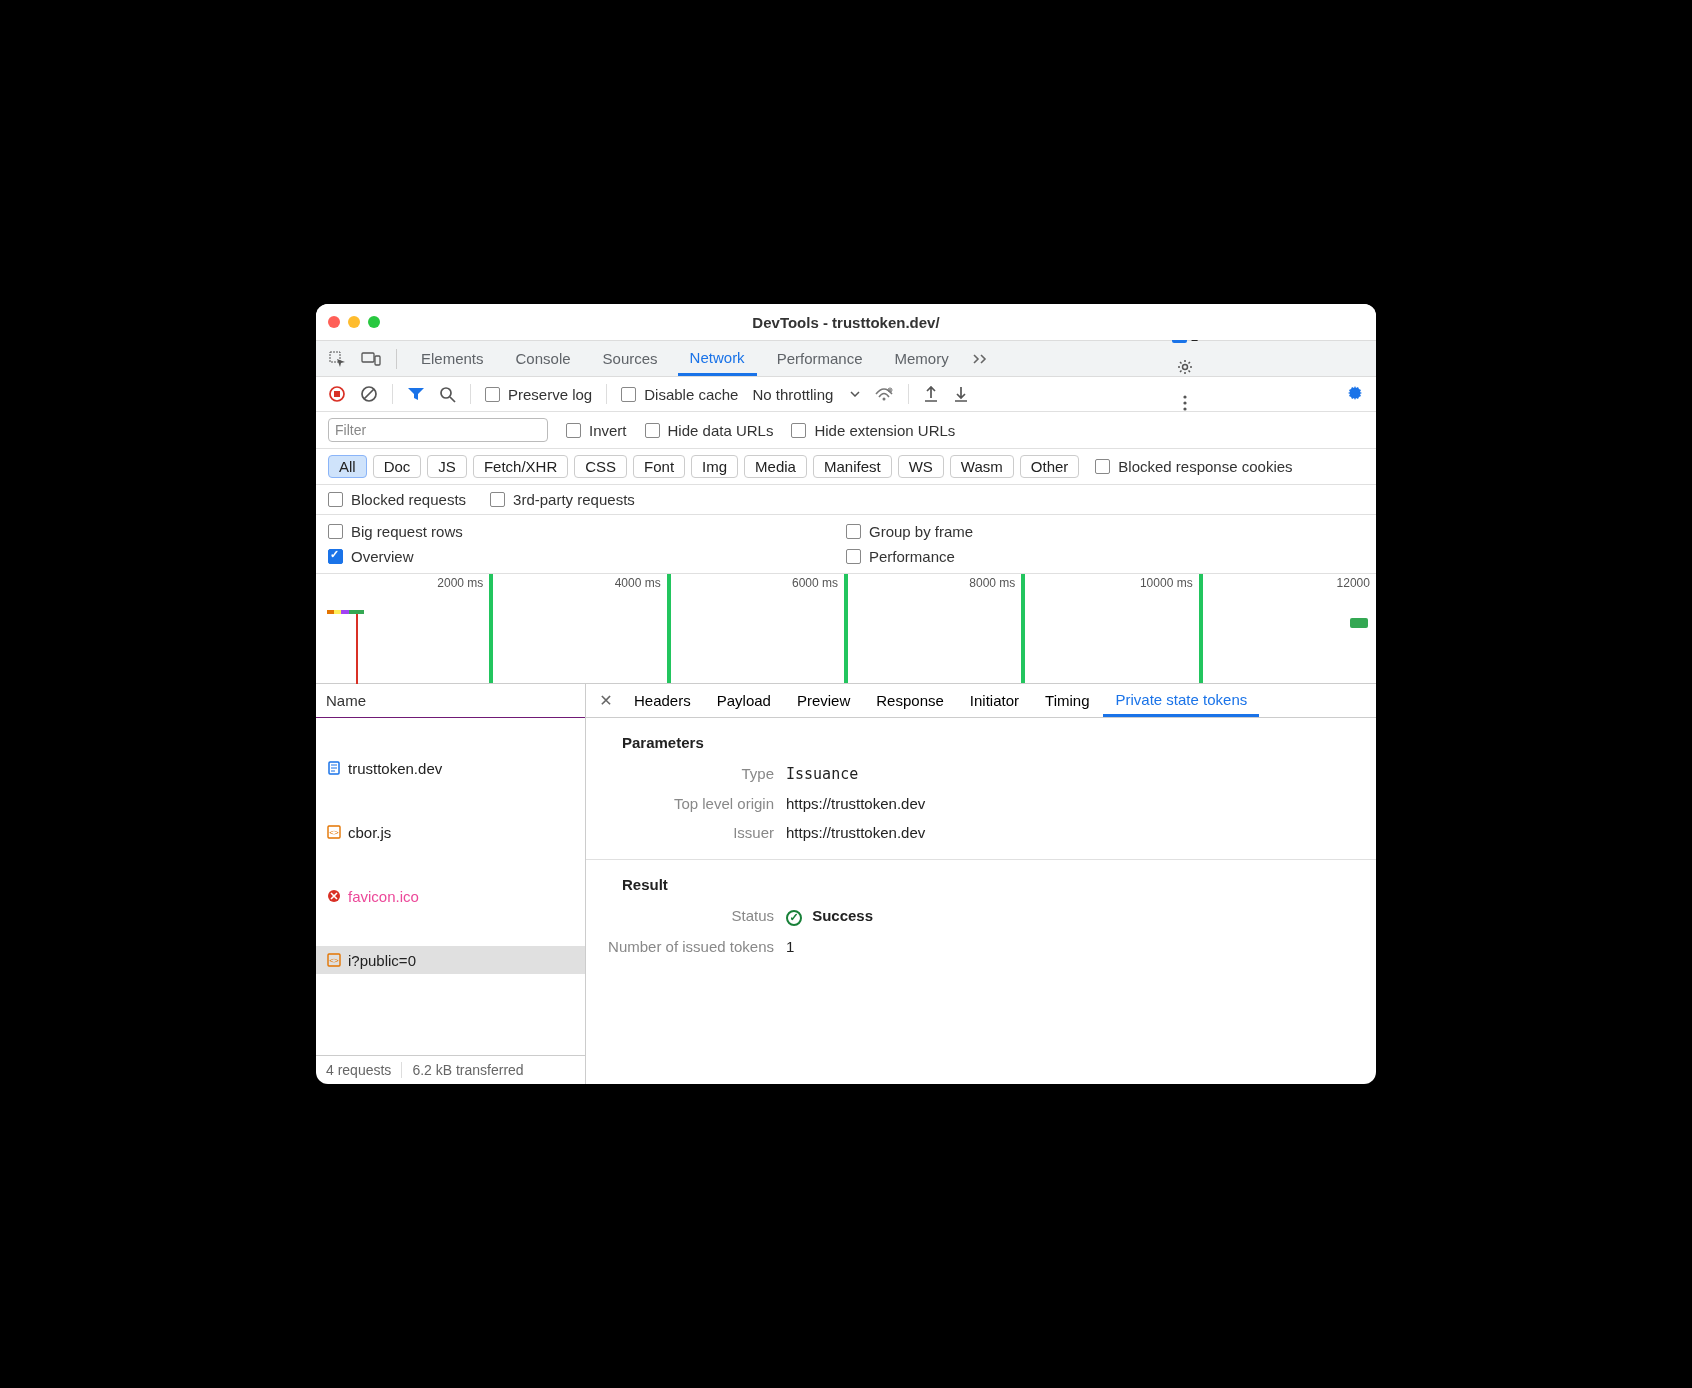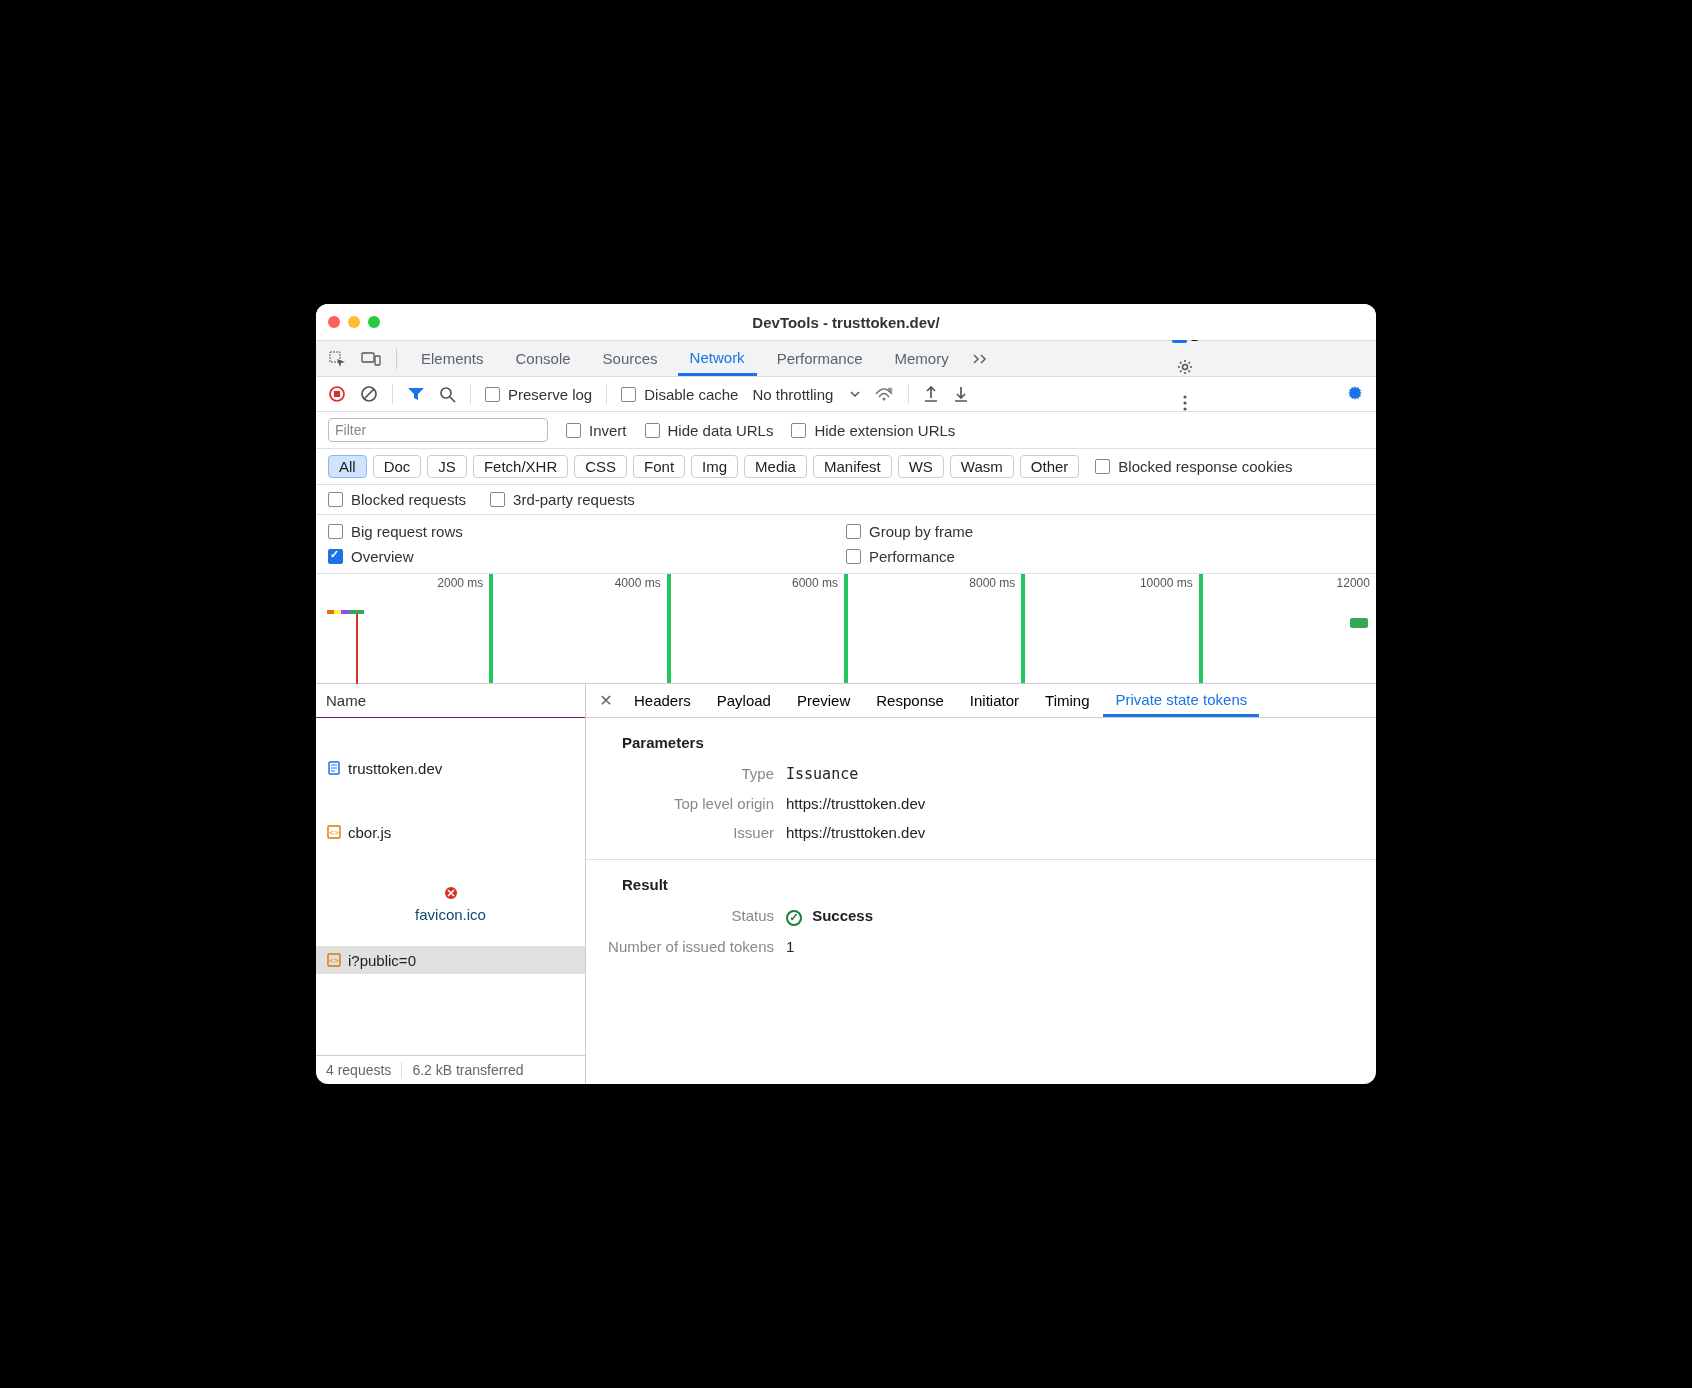--- a/index.html
+++ b/index.html
@@ -115,21 +115,21 @@
   .timeline .seg1 { position:absolute; top:36px; left:1%; width:3.5%; height:4px; display:flex;}
   .seg1 span{flex:1;}
   .timeline .pill { position:absolute; right:8px; top:44px; width:18px; height:10px; background:#34a853; border-radius:2px;}
 
   
   .split { display:flex; height: 400px; }
   .left { width: 270px; border-right:1px solid #ccc; display:flex; flex-direction:column;}
   .left .hdr { height:34px; display:flex; align-items:center; padding:0 10px; border-bottom:1px solid #701a75; font-size:15px; color:#333;}
   .req { display:flex; align-items:center; gap:6px; padding:4px 10px; font-size:15px; height:28px; cursor:pointer;margin-top:36px;}
   .req.sel { background:#e0e0e0;}
-  .req.err { color:#0c4a6e;flex-direction:column;}
+  .req.err { color:#ec4899;}
   .req .ic { width:16px; height:16px; display:flex; align-items:center; justify-content:center; font-size:11px;}
   .left .footer { margin-top:auto; border-top:1px solid #ccc; padding:6px 10px; font-size:14px; color:#666; display:flex; gap:4px;}
   .footer .div{ border-left:1px solid #ddd; padding-left:10px; margin-left:6px;}
 
   .right { flex:1; display:flex; flex-direction:column; overflow:auto;}
   .dtabs { display:flex; align-items:center; height:34px; border-bottom:1px solid #ccc; padding:0 6px; gap:2px;}
   .dtabs .close { width:28px; text-align:center; color:#666; font-size:16px; cursor:pointer;}
   .dtabs .t { padding:0 12px; height:100%; display:flex; align-items:center; color:#000000; font-size:15px; cursor:pointer;}
   .dtabs .t.active { color:#1a73e8; border-bottom:3px solid #1a73e8;}
   .section-title { font-weight:700; padding:16px 20px 8px 36px; font-size:15px;}

